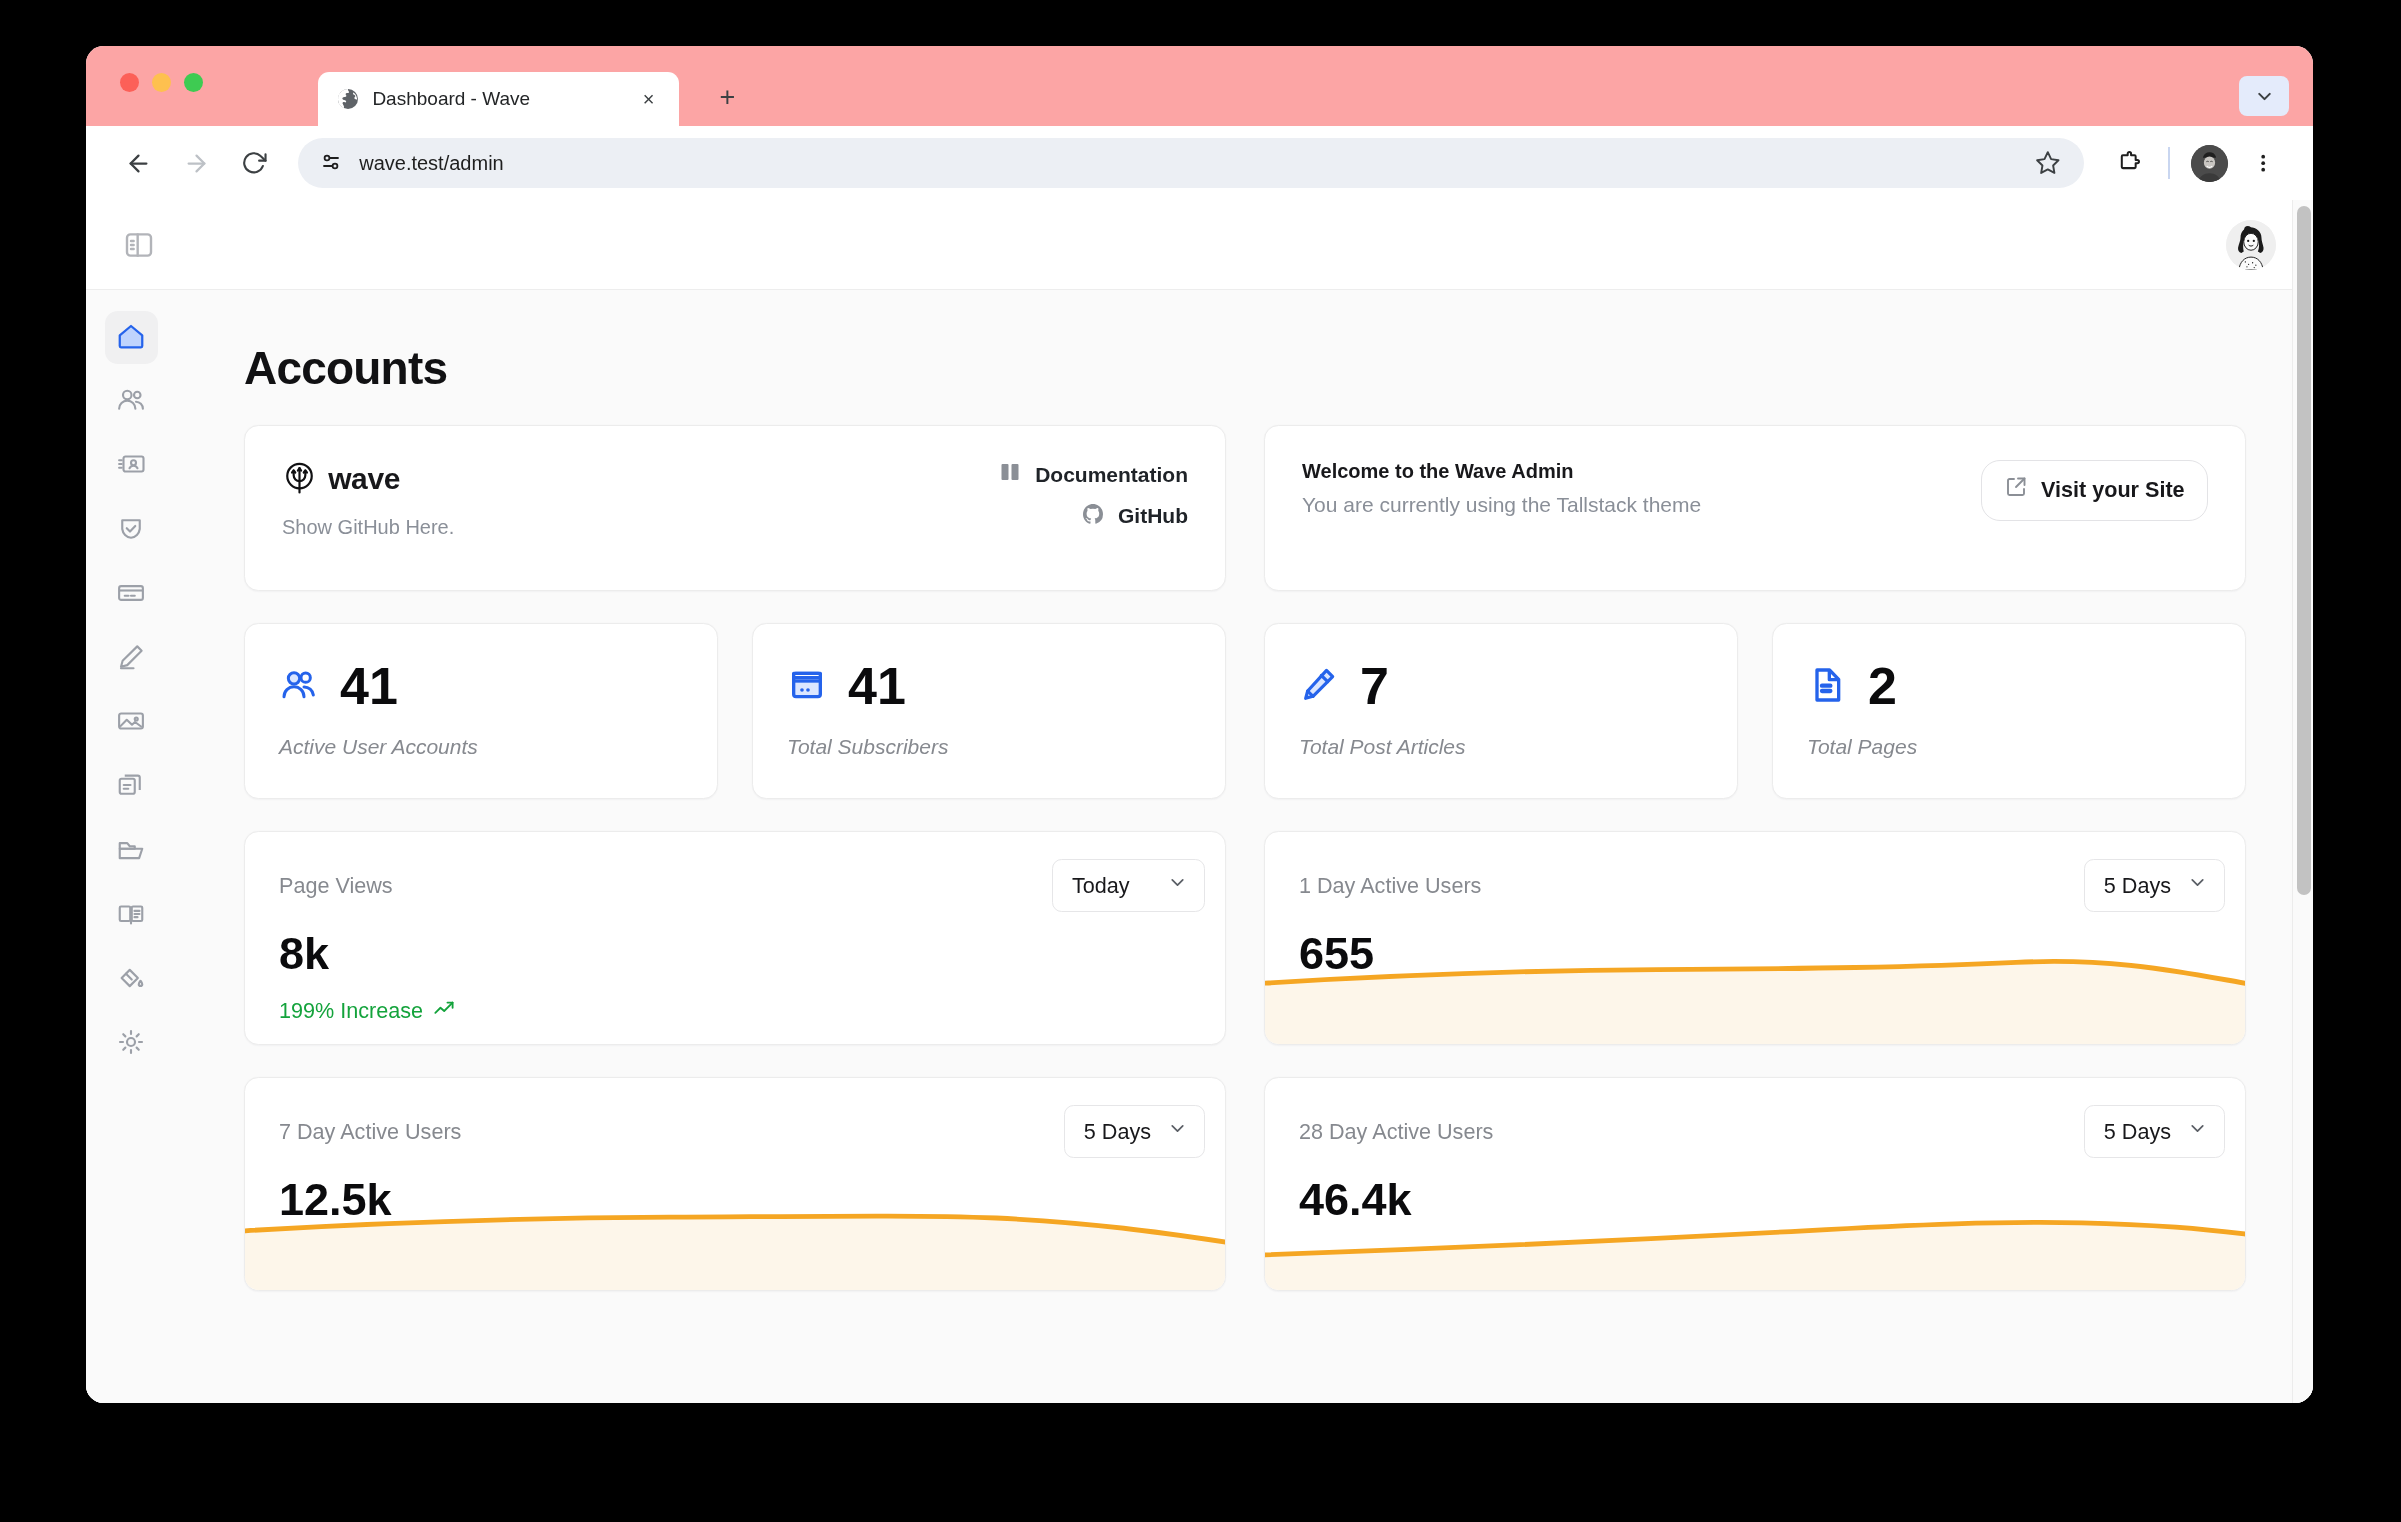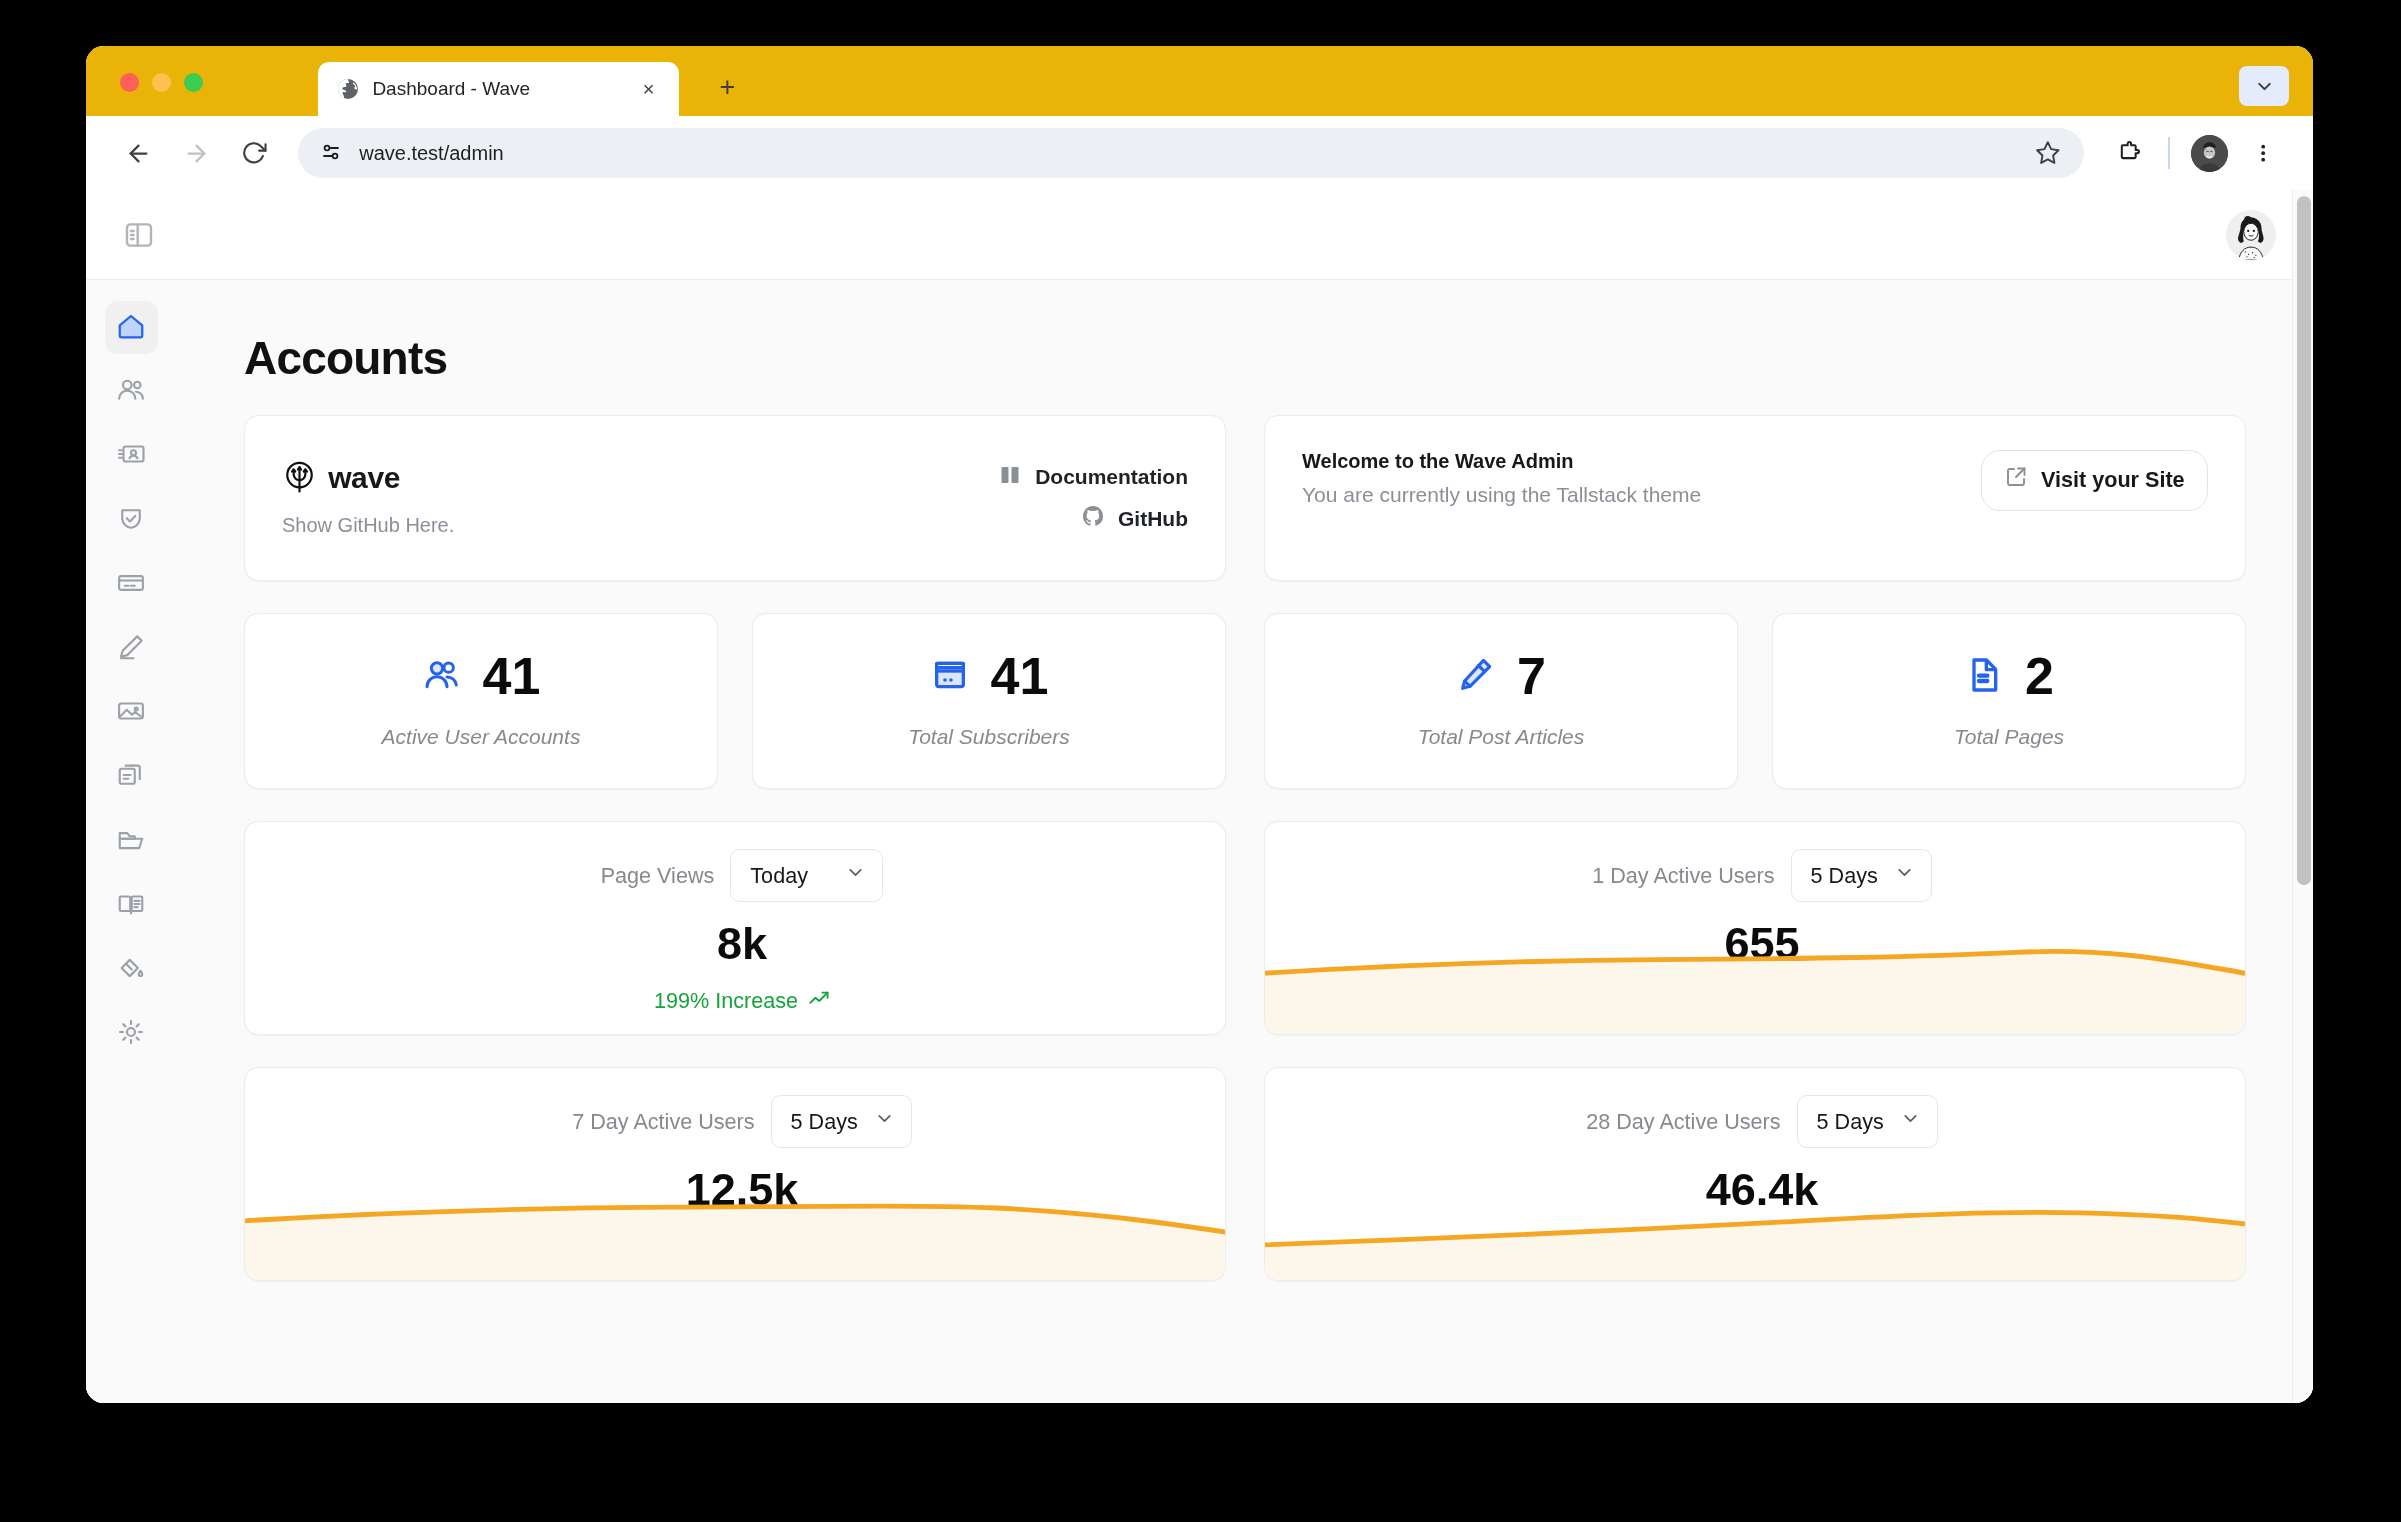--- a/index.html
+++ b/index.html
@@ -17,22 +17,22 @@
     width: 2227px; height: 1357px;
     background: #ffffff;
     border-radius: 17.6px;
     overflow: hidden;
     box-shadow: 0 14.4px 48px rgba(0,0,0,0.45);
   }
 
   
   .tabstrip {
     position: relative;
-    height: 70px;
-    background: #eab308;
+    height: 80px;
+    background: #fca5a5;
     display: flex;
     align-items: flex-end;
     padding-left: 29px;
   }
   .traffic {
     position: absolute;
     left: 34px; top: 27px;
     display: flex; gap: 12.8px; align-items: center;
   }
   .dot { width: 19px; height: 19px; border-radius: 50%; }
@@ -215,21 +215,20 @@
     display: grid;
     grid-template-columns: 1fr 1fr;
     gap: 34px;
   }
 
   .card {
     background: #ffffff;
     border: 0.8px solid #ececec;
     border-radius: 14.4px;
     box-shadow: 0 0.8px 1.6px rgba(16,24,40,0.04);
-    align-items: center;
   }
 
   
   .brand-card {
     padding: 34px 37px;
     display: flex; justify-content: space-between;
     min-height: 166px;
   }
   .brand-left { display: flex; flex-direction: column; gap: 17.6px; }
   .brand-row { display: flex; align-items: center; gap: 11.2px; }

